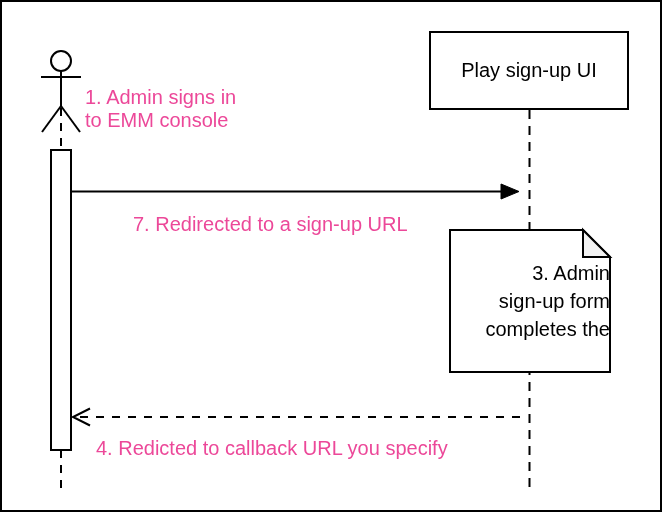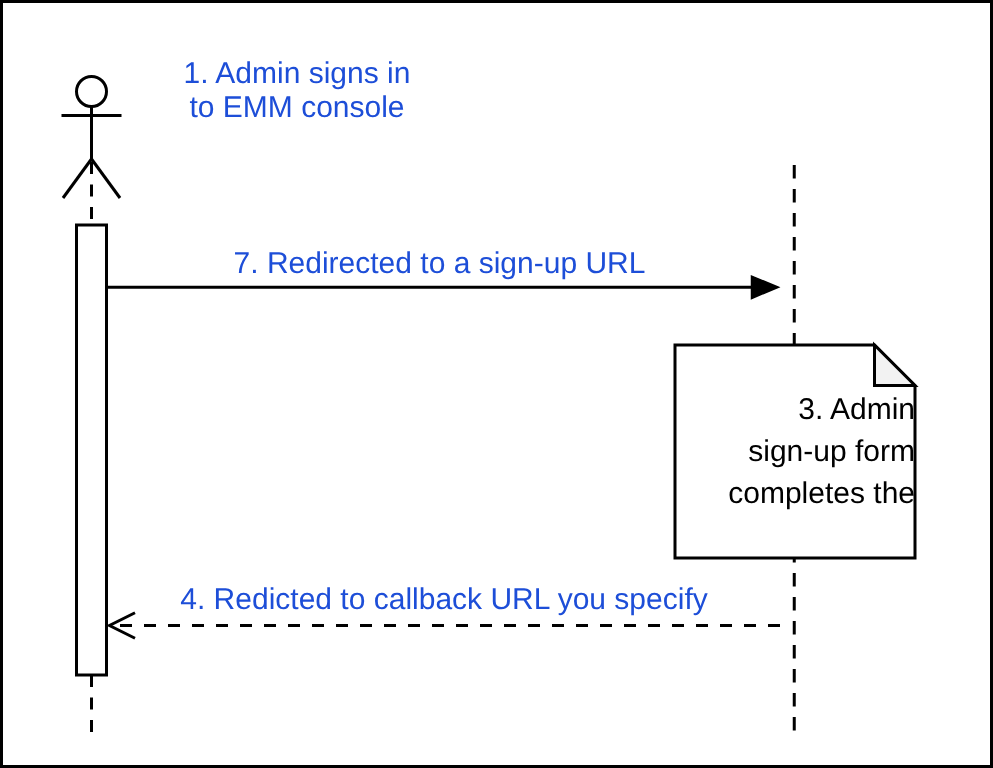--- a/index.html
+++ b/index.html
@@ -30,23 +30,24 @@
     position: absolute;
     left: 0;
     top: 0;
     width: 662px;
     height: 512px;
   }
   .lbl {
     position: absolute;
     font-size: 20px;
     line-height: 23px;
-    text-align: center;
+    text-align: left;
     white-space: nowrap;
-    color: #1d4ed8;
+    color: #ec4899;
+    margin-top: 48px;
   }
   .lbl span { display: block; }
   .participant-box {
     position: absolute;
     left: 429px;
     top: 31px;
     width: 200px;
     height: 79px;
     box-sizing: border-box;
     border: 2px solid #000000;
@@ -112,20 +113,23 @@
       <line x1="520" y1="417" x2="76" y2="417" stroke="#000000" stroke-width="2" stroke-dasharray="8,8"></line>
       <path d="M90,408.5 L73,417 L90,425.5" fill="none" stroke="#000000" stroke-width="2"></path>
     </g>
   </svg>
 
   <div class="lbl actor-caption">
     <span>1. Admin signs in</span>
     <span>to EMM console</span>
   </div>
 
+  <div class="participant-box">
+    <span>Play sign-up UI</span>
+  </div>
 
   <div class="lbl msg2-label">7. Redirected to a sign-up URL</div>
 
   <div class="note-text">
     <span>3. Admin</span>
     <span>sign-up form</span>
     <span>completes the</span>
   </div>
 
   <div class="lbl msg4-label">4. Redicted to callback URL you specify</div>

